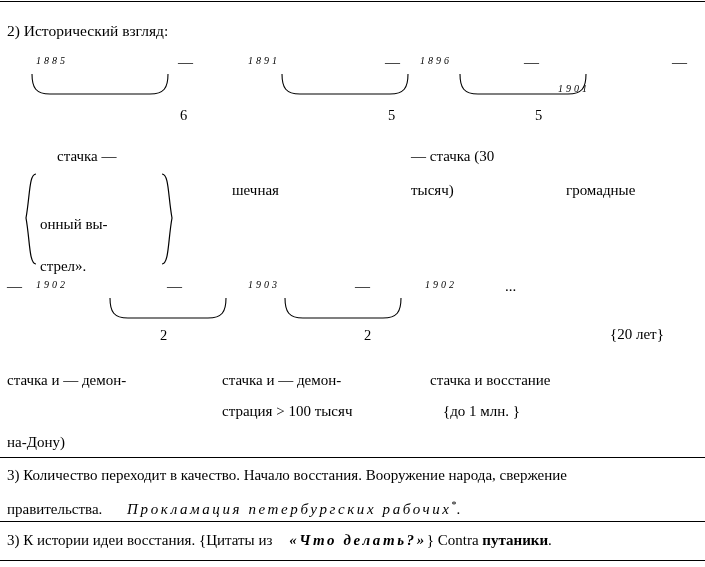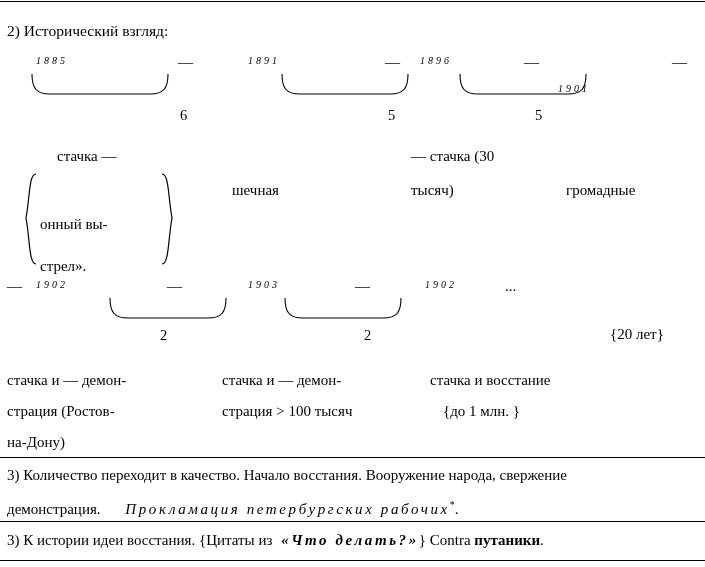--- a/index.html
+++ b/index.html
@@ -124,40 +124,39 @@
   <svg class="under-svg" style="left:30px; top:296px;" width="520" height="26">
     <path d="M80,2 C80,16 84,22 98,22 L178,22 C192,22 196,16 196,2" fill="none" stroke="#000" stroke-width="1.1"></path>
     <path d="M255,2 C255,16 259,22 273,22 L353,22 C367,22 371,16 371,2" fill="none" stroke="#000" stroke-width="1.1"></path>
   </svg>
 
   <div class="txt num" style="left:160px; top:326px;">2</div>
   <div class="txt num" style="left:364px; top:326px;">2</div>
   <div class="txt" style="left:610px; top:325px;">{20 лет}</div>
 
   <div class="txt" style="left:7px; top:371px;">стачка и — демон-</div>
-  <div class="txt" style="left:7px; top:402px;">страция (Ростов-</div>
   <div class="txt" style="left:7px; top:433px;">на-Дону)</div>
 
   <div class="txt" style="left:222px; top:371px;">стачка и — демон-</div>
   <div class="txt" style="left:222px; top:402px;">страция &gt; 100 тысяч</div>
 
   <div class="txt" style="left:430px; top:371px;">стачка и восстание</div>
   <div class="txt" style="left:443px; top:402px;">{до 1 млн. }</div>
 
   <div class="rule mid1"></div>
 
   <div class="txt" style="left:7px; top:466px;">3) Количество переходит в качество. Начало восстания. Вооружение народа, свержение</div>
   <div class="txt" style="left:7px; top:496px;">
-    <span>демонстрация.</span>
+    <span>правительства.</span>
     <span class="ital-sp" style="margin-left:21px;">Прокламация петербургских рабочих</span><span class="small-sup">*</span><span>.</span>
   </div>
 
   <div class="rule mid2"></div>
 
   <div class="txt" style="left:7px; top:531px;">
     <span>3) К истории идеи восстания. {Цитаты из</span>
-    <span class="bold ital-sp" style="margin-left:5px;">«Что делать?»</span><span>} Contra</span>
+    <span class="bold ital-sp" style="margin-left:13px;">«Что делать?»</span><span>} Contra</span>
     <span class="bold">путаники</span><span>.</span>
   </div>
 
   <div class="rule bottom"></div>
 
 </div>
 
 </body></html>

